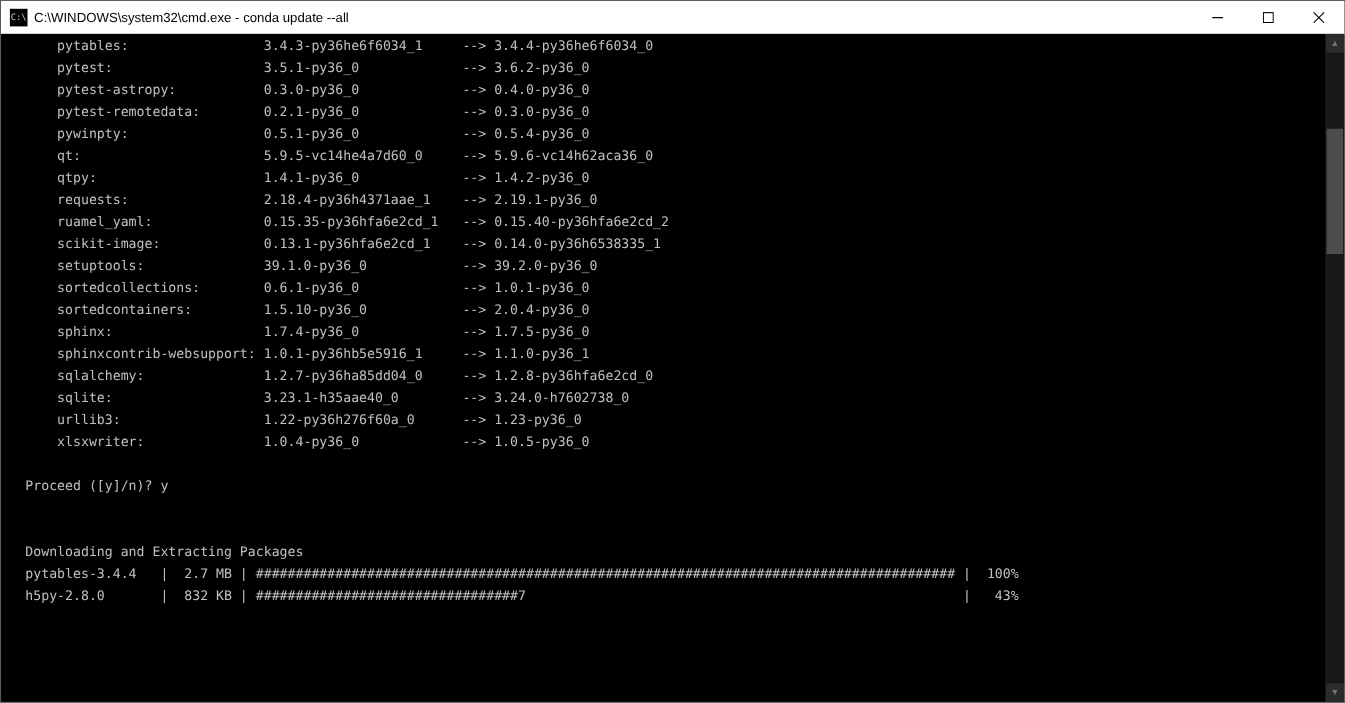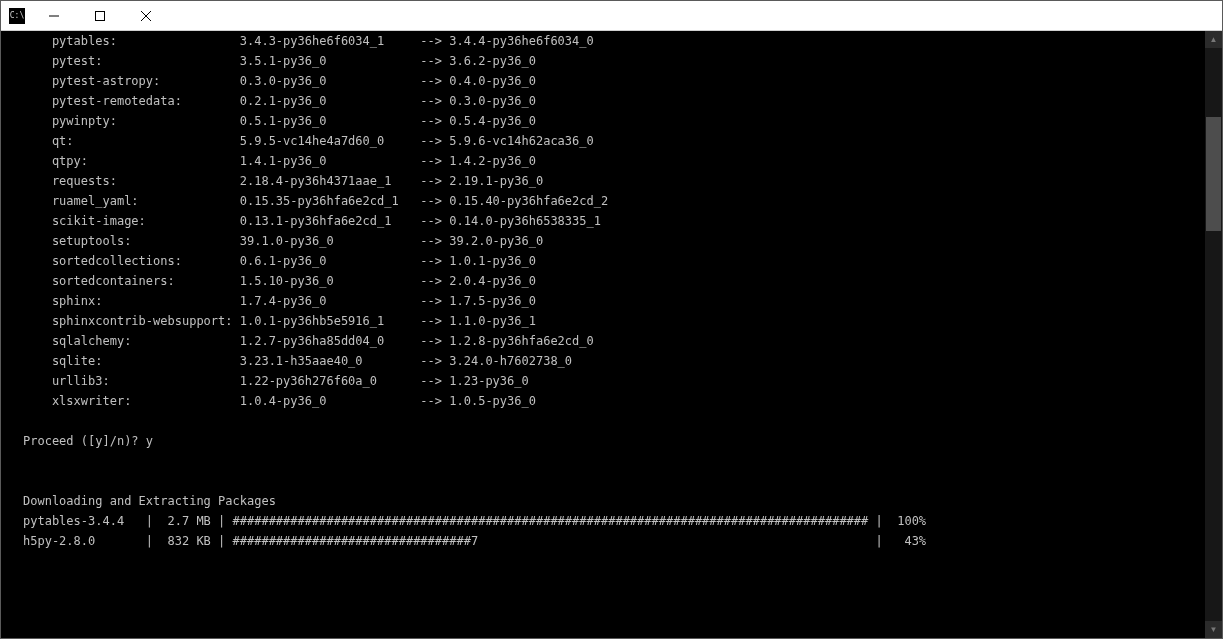--- a/index.html
+++ b/index.html
@@ -111,20 +111,21 @@
     .scrollbar-arrow.down { bottom: 0; }
   </style>
 </head>
 <body>
 
 <div class="window">
   <div class="titlebar">
     <span class="titlebar-icon">
         <span class="titlebar-icon-inner">C:\</span>
       </span>
+    <span class="titlebar-text">C:\WINDOWS\system32\cmd.exe - conda  update --all</span>
     <div class="win-controls">
       <div class="win-btn">
         <svg width="10" height="10" viewBox="0 0 10 10">
             <line x1="0" y1="5" x2="10" y2="5" stroke="currentColor" stroke-width="1"></line>
           </svg>
       </div>
       <div class="win-btn">
         <svg width="10" height="10" viewBox="0 0 10 10">
             <rect x="0.5" y="0.5" width="9" height="9" fill="none" stroke="currentColor" stroke-width="1"></rect>
           </svg>

